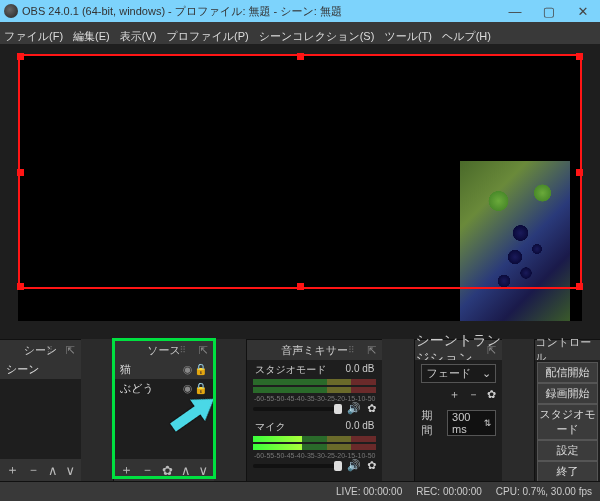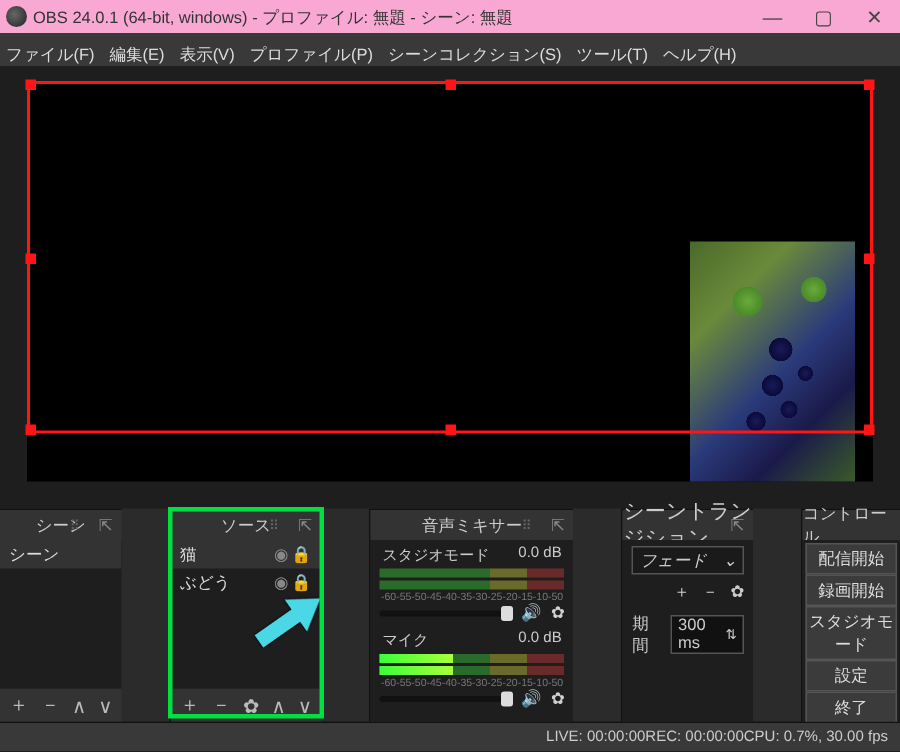--- a/index.html
+++ b/index.html
@@ -1,17 +1,17 @@
 <!DOCTYPE html>
 <html><head>
 <meta charset="utf-8">
 <style>
   * { box-sizing: border-box; margin: 0; padding: 0; font-family: "Meiryo", "Yu Gothic", sans-serif; }
   body { width: 600px; height: 501px; background: #2b2b2b; color: #d0d0d0; font-size: 11px; overflow: hidden; position: relative; }
-  .titlebar { height: 22px; background: #f9a8d4; color: #333; display: flex; align-items: center; padding: 0 4px; font-size: 11px; position: relative; }
+  .titlebar { height: 22px; background: #7dd3fc; color: #333; display: flex; align-items: center; padding: 0 4px; font-size: 11px; position: relative; }
   .titlebar .logo { width: 14px; height: 14px; border-radius: 50%; background: radial-gradient(circle at 40% 40%, #666, #222); margin-right: 4px; }
   .titlebar .wincontrols { position: absolute; right: 0; top: 0; height: 22px; display: flex; }
   .titlebar .wincontrols span { width: 34px; display: flex; align-items: center; justify-content: center; color: #444; font-size: 13px; }
   .menubar { height: 22px; background: #393939; display: flex; align-items: flex-end; padding: 0 4px; gap: 10px; font-size: 11px; color: #ddd; }
   .menubar span { cursor: default; }
   .previewwrap { height: 295px; background: #1e1e1e; position: relative; padding: 10px 18px 18px 18px; }
   .canvas { position: relative; width: 100%; height: 100%; background: #000; }
   .selbox { position: absolute; border: 2px solid #ff1515; left: 0; top: 0; right: 0; bottom: 32px; }
   .handle { position: absolute; width: 7px; height: 7px; background: #ff1515; }
   .grapes { position: absolute; right: 12px; bottom: 0; width: 110px; height: 160px; background: linear-gradient(135deg,#4a6a2a 0%,#6a8a3a 25%,#2a3a7a 55%,#1a1a4a 75%,#3a5a2a 100%); overflow:hidden; }
@@ -39,25 +39,25 @@
   .arrow svg { filter: drop-shadow(0 0 1px #000); }
   .mixeritem { padding: 1px 2px 4px 2px; }
   .mixeritem .mlabel { font-size: 10px; color:#ccc; display:flex; justify-content:space-between; padding:0 2px; }
   .meter { height: 6px; margin: 2px 0; background: linear-gradient(to right, #2a6a2a 0%, #2a6a2a 60%, #6a6a2a 60%, #6a6a2a 80%, #6a2a2a 80%, #6a2a2a 100%); position:relative; }
   .meter.active::after { content:""; position:absolute; left:0; top:0; bottom:0; width:40%; background: linear-gradient(to right, #3aff3a, #aaff3a); }
   .ticks { display:flex; justify-content:space-between; font-size:7px; color:#777; padding:0 1px; }
   .mrow { display:flex; align-items:center; gap:6px; }
   .slidertrack { flex:1; height:4px; background:#111; border-radius:2px; position:relative; }
   .slidertrack::after { content:""; position:absolute; right:0; top:-3px; width:8px; height:10px; background:#ddd; border-radius:2px; }
   .transbody { padding: 4px 6px; font-size:11px; color:#ccc; }
-  .select { background:#1a1a1a; border:1px solid #555; padding:1px 4px; display:flex; justify-content:space-between; align-items:center; margin-bottom:4px;font-style:italic; }
+  .select { background:#1a1a1a; border:1px solid #555; padding:1px 4px; display:flex; justify-content:space-between; align-items:center; margin-bottom:4px; }
   .numbox { background:#111; border:1px solid #555; padding:0 4px; width:54px; display:inline-flex; justify-content:space-between; align-items:center; }
   .ctrlbody { padding:2px; display:flex; flex-direction:column; gap:0; }
   .ctrlbody button { background:#3b3b3b; border:1px solid #555; color:#ddd; font-size:11px; padding:2px 0; }
-  .statusbar { height:20px; background:#393939; border-top:1px solid #111; display:flex; align-items:center; justify-content:flex-end; padding:0 8px; font-size:10px; color:#ccc; }
+  .statusbar { height:20px; background:#393939; border-top:1px solid #111; display:flex; align-items:center; justify-content:flex-end; gap:14px; padding:0 8px; font-size:10px; color:#ccc; }
   .green-hl { position:absolute; border:3px solid #00e040; pointer-events:none; z-index:50; }
   .p-scenes   { width: 110px; }
   .p-sources  { width: 130px; }
   .p-mixer    { flex: 1; }
   .p-trans    { width: 120px; }
   .p-controls { width: 90px; }
 </style>
 </head>
 <body>
 

